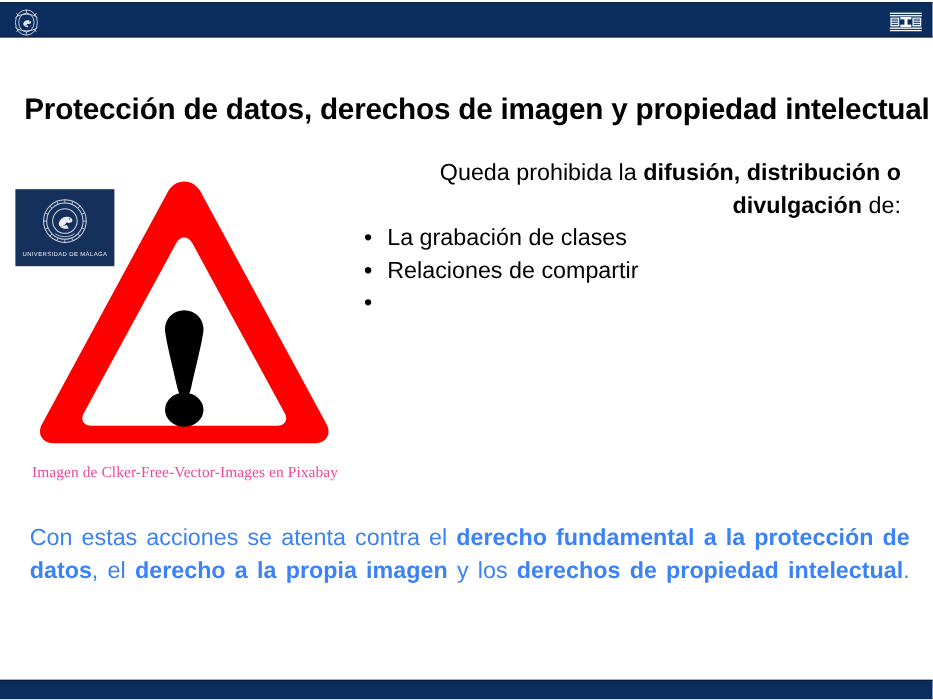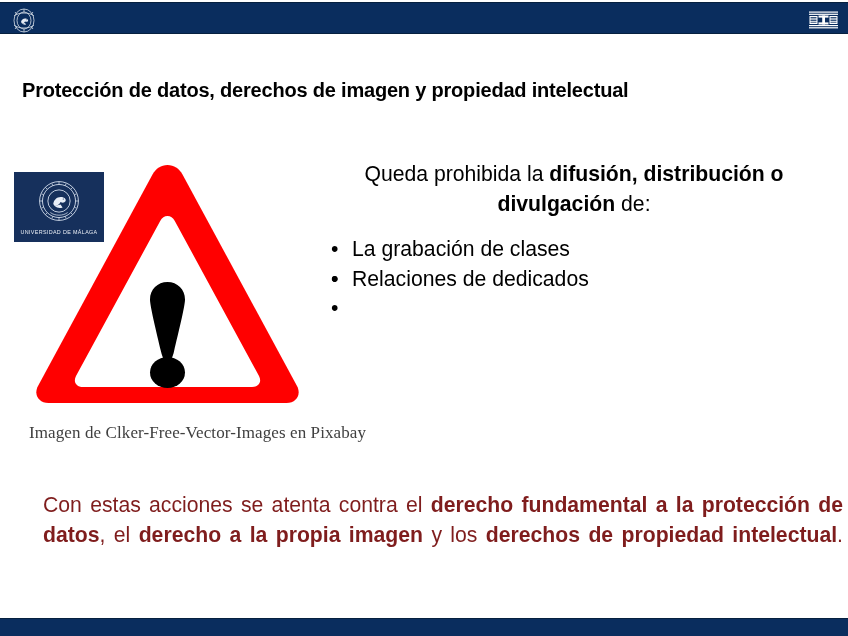--- a/index.html
+++ b/index.html
@@ -59,21 +59,21 @@
     width: 31px;
     height: 20px;
   }
 
   
   .slide-title {
     position: absolute;
     left: 22px;
     top: 66px;
     width: 812px;
-    font-size: 20px;
+    font-size: 27px;
     font-weight: bold;
     color: #000000;
     letter-spacing: -0.2px;
     line-height: 1.15;
     white-space: nowrap;
   }
 
   
   .uma-logo {
     position: absolute;
@@ -112,39 +112,39 @@
     width: 275px;
     height: 248px;
   }
 
   
   .image-credit {
     position: absolute;
     left: 29px;
     top: 423px;
     font-family: "Liberation Serif", serif;
-    font-size: 17px;
-    color: #404040;
+    font-size: 14px;
+    color: #ec4899;
     letter-spacing: 0.1px;
     white-space: nowrap;
   }
 
   
   .body-right {
     position: absolute;
     left: 329px;
     top: 143px;
     width: 490px;
     color: #000000;
     font-size: 21.2px;
     line-height: 29.5px;
   }
   .body-right .lead {
-    text-align: center;
-    margin: 16px;
+    text-align: right;
+    margin: 0;
   }
   .bullet-list {
     list-style: none;
     margin: 0;
     padding: 0;
   }
   .bullet-list li {
     position: relative;
     padding-left: 23px;
     margin: 0;
@@ -160,26 +160,26 @@
     text-align: justify;
     text-justify: inter-word;
   }
 
   
   .bottom-para {
     position: absolute;
     left: 27px;
     top: 474px;
     width: 800px;
-    color: #7f1d1d;
+    color: #3b82f6;
     font-size: 21.2px;
     line-height: 30px;
     text-align: justify;
     text-justify: inter-word;
-    margin: 16px;
+    margin: 0;
   }
   .bottom-para::after {
     content: "";
     display: inline-block;
     width: 100%;
   }
 
   b, strong { font-weight: bold; }
 </style>
 </head>
@@ -290,21 +290,21 @@
   </div>
 
   <div class="image-credit">Imagen de Clker-Free-Vector-Images en Pixabay</div>
 
   <div class="body-right">
     <p class="lead"><span>Queda prohibida la </span><b>difusión, distribución o divulgación</b><span> de:</span></p>
 
     <ul class="bullet-list">
       <li><span class="dot">•</span><span>La grabación de clases</span></li>
       <li><span class="dot">•</span></li>
-      <li><span class="dot">•</span><span>Relaciones de dedicados</span></li>
+      <li><span class="dot">•</span><span>Relaciones de compartir</span></li>
       <li><span class="dot">•</span></li>
     </ul>
 
   </div>
 
   <p class="bottom-para"><span>Con estas acciones se atenta contra el </span><b>derecho fundamental a la protección de datos</b><span>, el </span><b>derecho a la propia imagen</b><span> y los </span><b>derechos de propiedad intelectual</b><span>.</span></p>
 
   <div class="bar bar-bottom"></div>
 
 </div>

